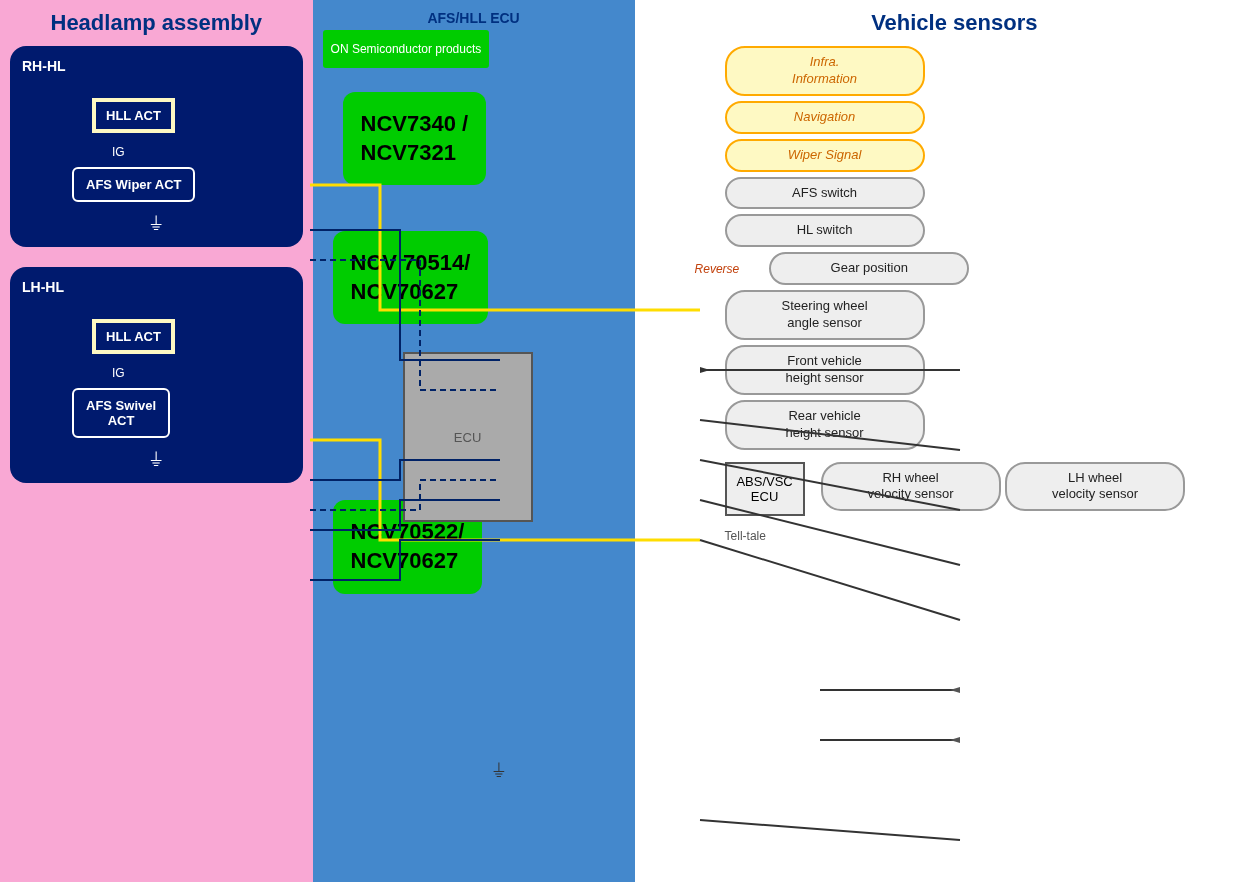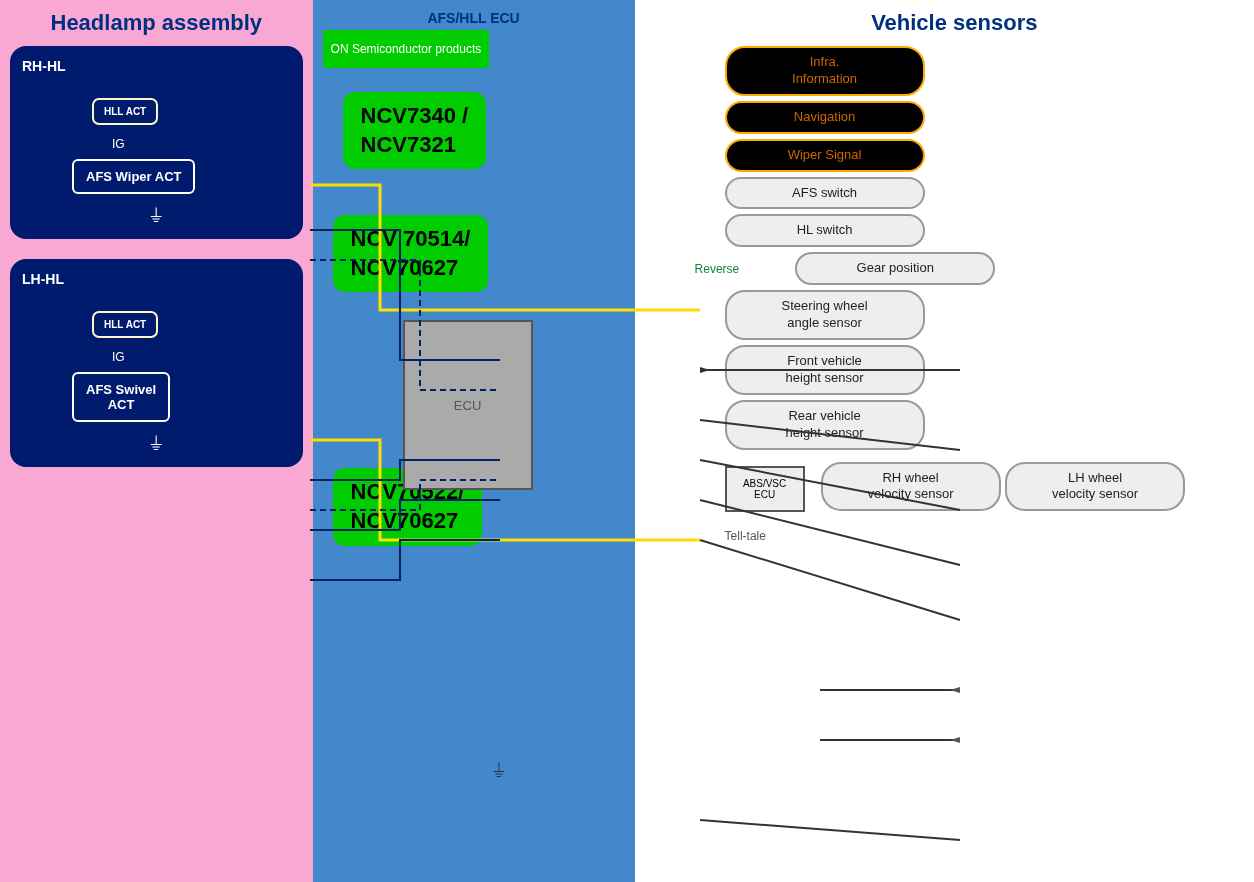--- a/index.html
+++ b/index.html
@@ -46,26 +46,26 @@
 
     .module-label {
       color: #fff;
       font-size: 14px;
       font-weight: bold;
       margin-bottom: 8px;
     }
 
     .act-box {
       background: #001a6e;
-      border: 2px solid #fef9c3;
-      border-radius: 7px;
+      border: 4px solid #fef9c3;
+      border-radius: 0;
       color: #fff;
       text-align: center;
       padding: 6px 10px;
-      font-size: 10px;
+      font-size: 13px;
       font-weight: bold;
       display: inline-block;
       margin: 4px 0;
       margin-left: 40px;
     }
 
     .ig-label {
       color: #fff;
       font-size: 12px;
       margin-left: 90px;
@@ -120,21 +120,21 @@
       border-radius: 3px;
       margin-bottom: 8px;
     }
 
     .green-chip {
       background: #00cc00;
       border-radius: 12px;
       color: #000;
       font-size: 22px;
       font-weight: bold;
-      padding: 10px 18px;
+      padding: 18px 18px;
       display: inline-block;
       margin: 8px 0;
       line-height: 1.3;
     }
 
     
     .sensors-section {
       background: #fff;
       width: 654px;
       height: 882px;
@@ -159,21 +159,22 @@
       text-align: center;
       background: #eee;
       display: inline-block;
       min-width: 180px;
       line-height: 1.3;
     }
 
     .sensor-pill.orange-text {
       border-color: #ffaa00;
       color: #cc6600;
-      background: #000000;
+      background: #fef9c3;
+      font-style: italic;
     }
 
     
     .lines-svg {
       position: absolute;
       top: 0; left: 0;
       width: 1254px;
       height: 882px;
       pointer-events: none;
       z-index: 10;
@@ -345,38 +346,38 @@
 
       <div class="sensor-item mt8">
         <div class="sensor-pill">AFS switch</div>
       </div>
 
       <div class="sensor-item mt4">
         <div class="sensor-pill">HL switch</div>
       </div>
 
       <div class="sensor-item mt4">
-        <div style="position: relative; left: -30px; font-size: 12px; color: #15803d; margin-right: 26px;">Reverse</div>
+        <div style="position: relative; left: -30px; font-size: 12px; color: #c2410c; margin-right: 0; font-style: italic;">Reverse</div>
         <div class="sensor-pill">Gear position</div>
       </div>
 
       <div class="sensor-item mt4">
         <div class="sensor-pill">Steering wheel<br>angle sensor</div>
       </div>
 
       <div class="sensor-item mt4">
         <div class="sensor-pill">Front vehicle<br>height sensor</div>
       </div>
 
       <div class="sensor-item mt4">
         <div class="sensor-pill">Rear vehicle<br>height sensor</div>
       </div>
 
       <div style="display: flex; align-items: center; margin-top: 12px;">
-        <div style="border: 2px solid #555; padding: 10px 8px; text-align: center; font-size: 10px; background: #eee; margin-right: 16px; min-width: 80px;">
+        <div style="border: 2px solid #555; padding: 10px 8px; text-align: center; font-size: 13px; background: #eee; margin-right: 16px; min-width: 80px;">
           ABS/VSC<br>ECU
         </div>
         <div>
           <div class="sensor-pill" style="margin-bottom: 6px;">RH wheel<br>velocity sensor</div>
           <div class="sensor-pill">LH wheel<br>velocity sensor</div>
         </div>
       </div>
 
       <div style="display: flex; align-items: center; margin-top: 12px;">
         <div style="font-size: 12px; color: #555; margin-right: 10px; min-width: 60px;">Tell-tale</div>

